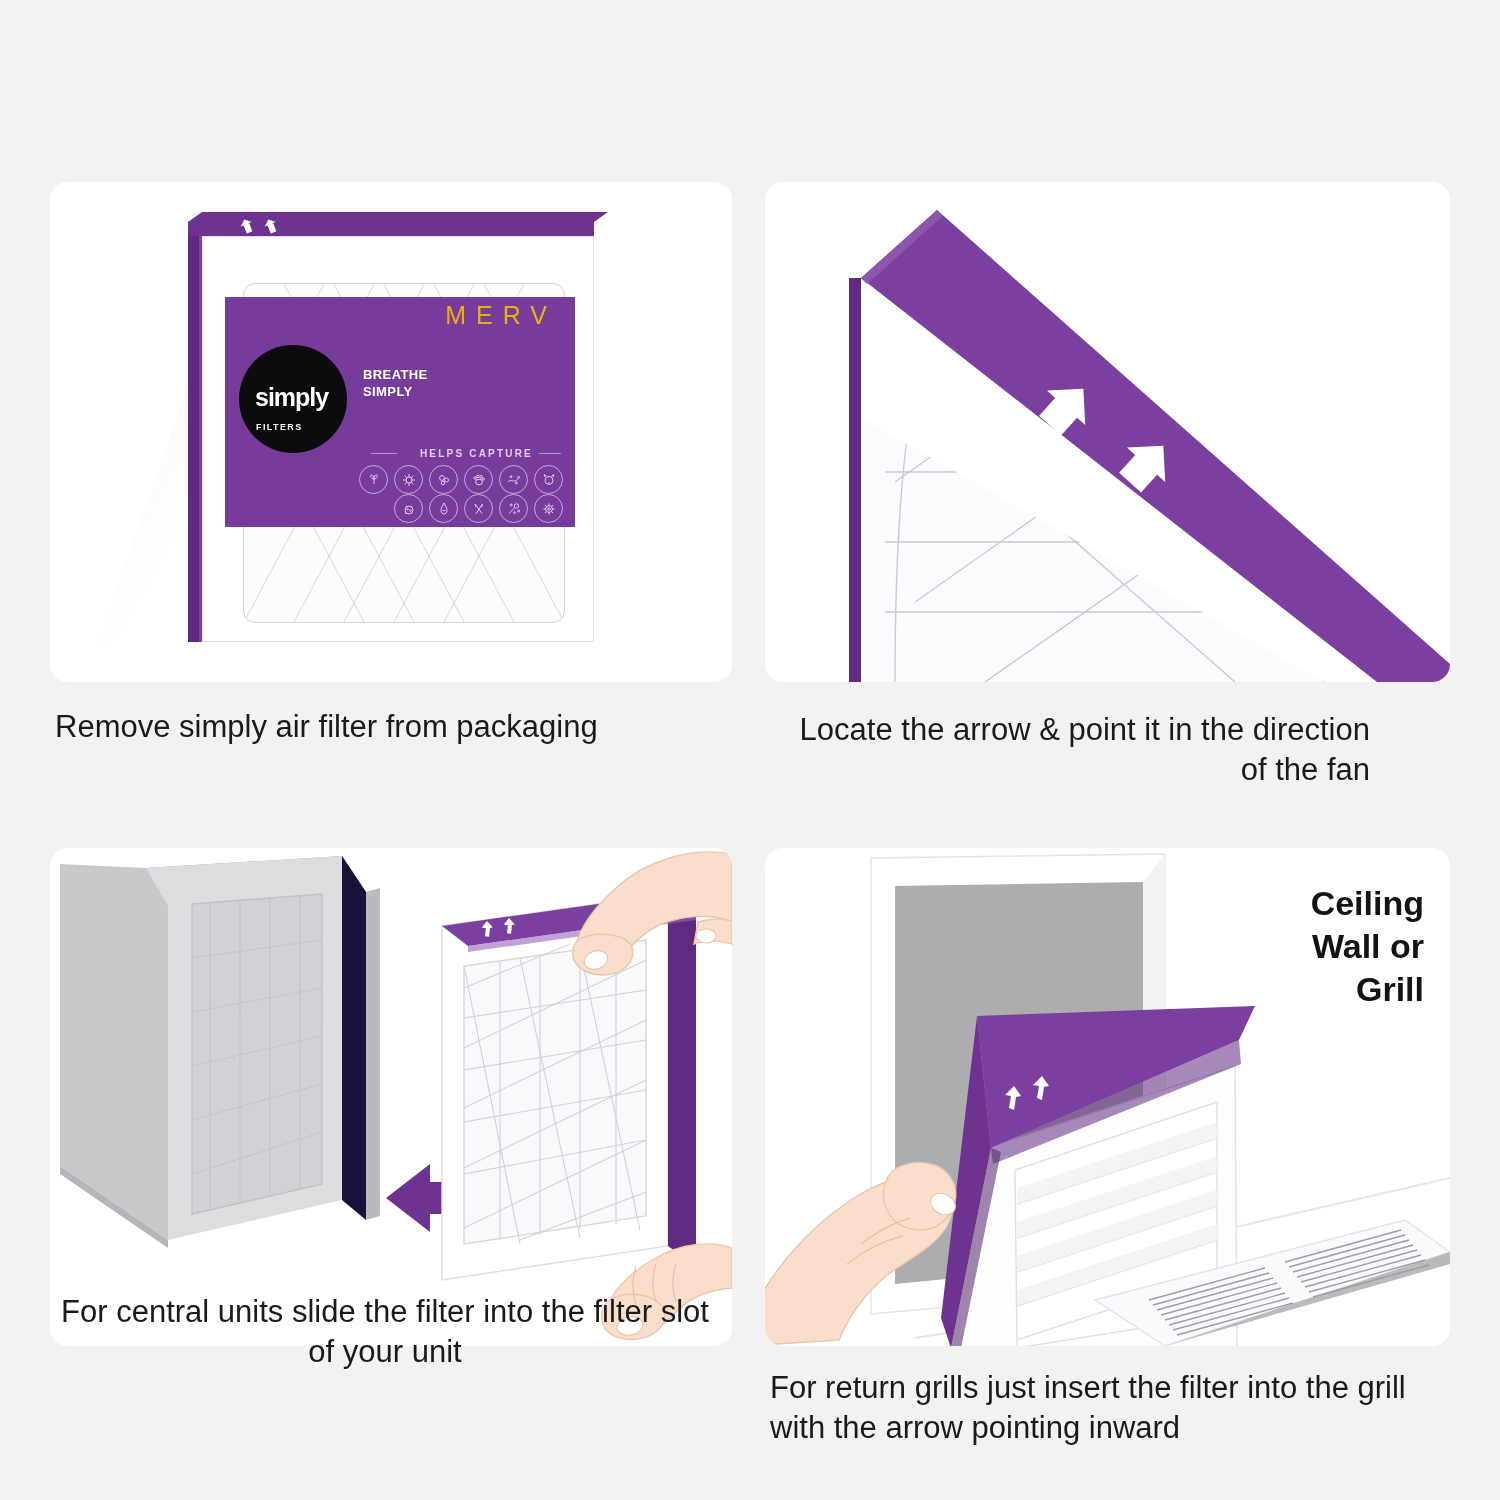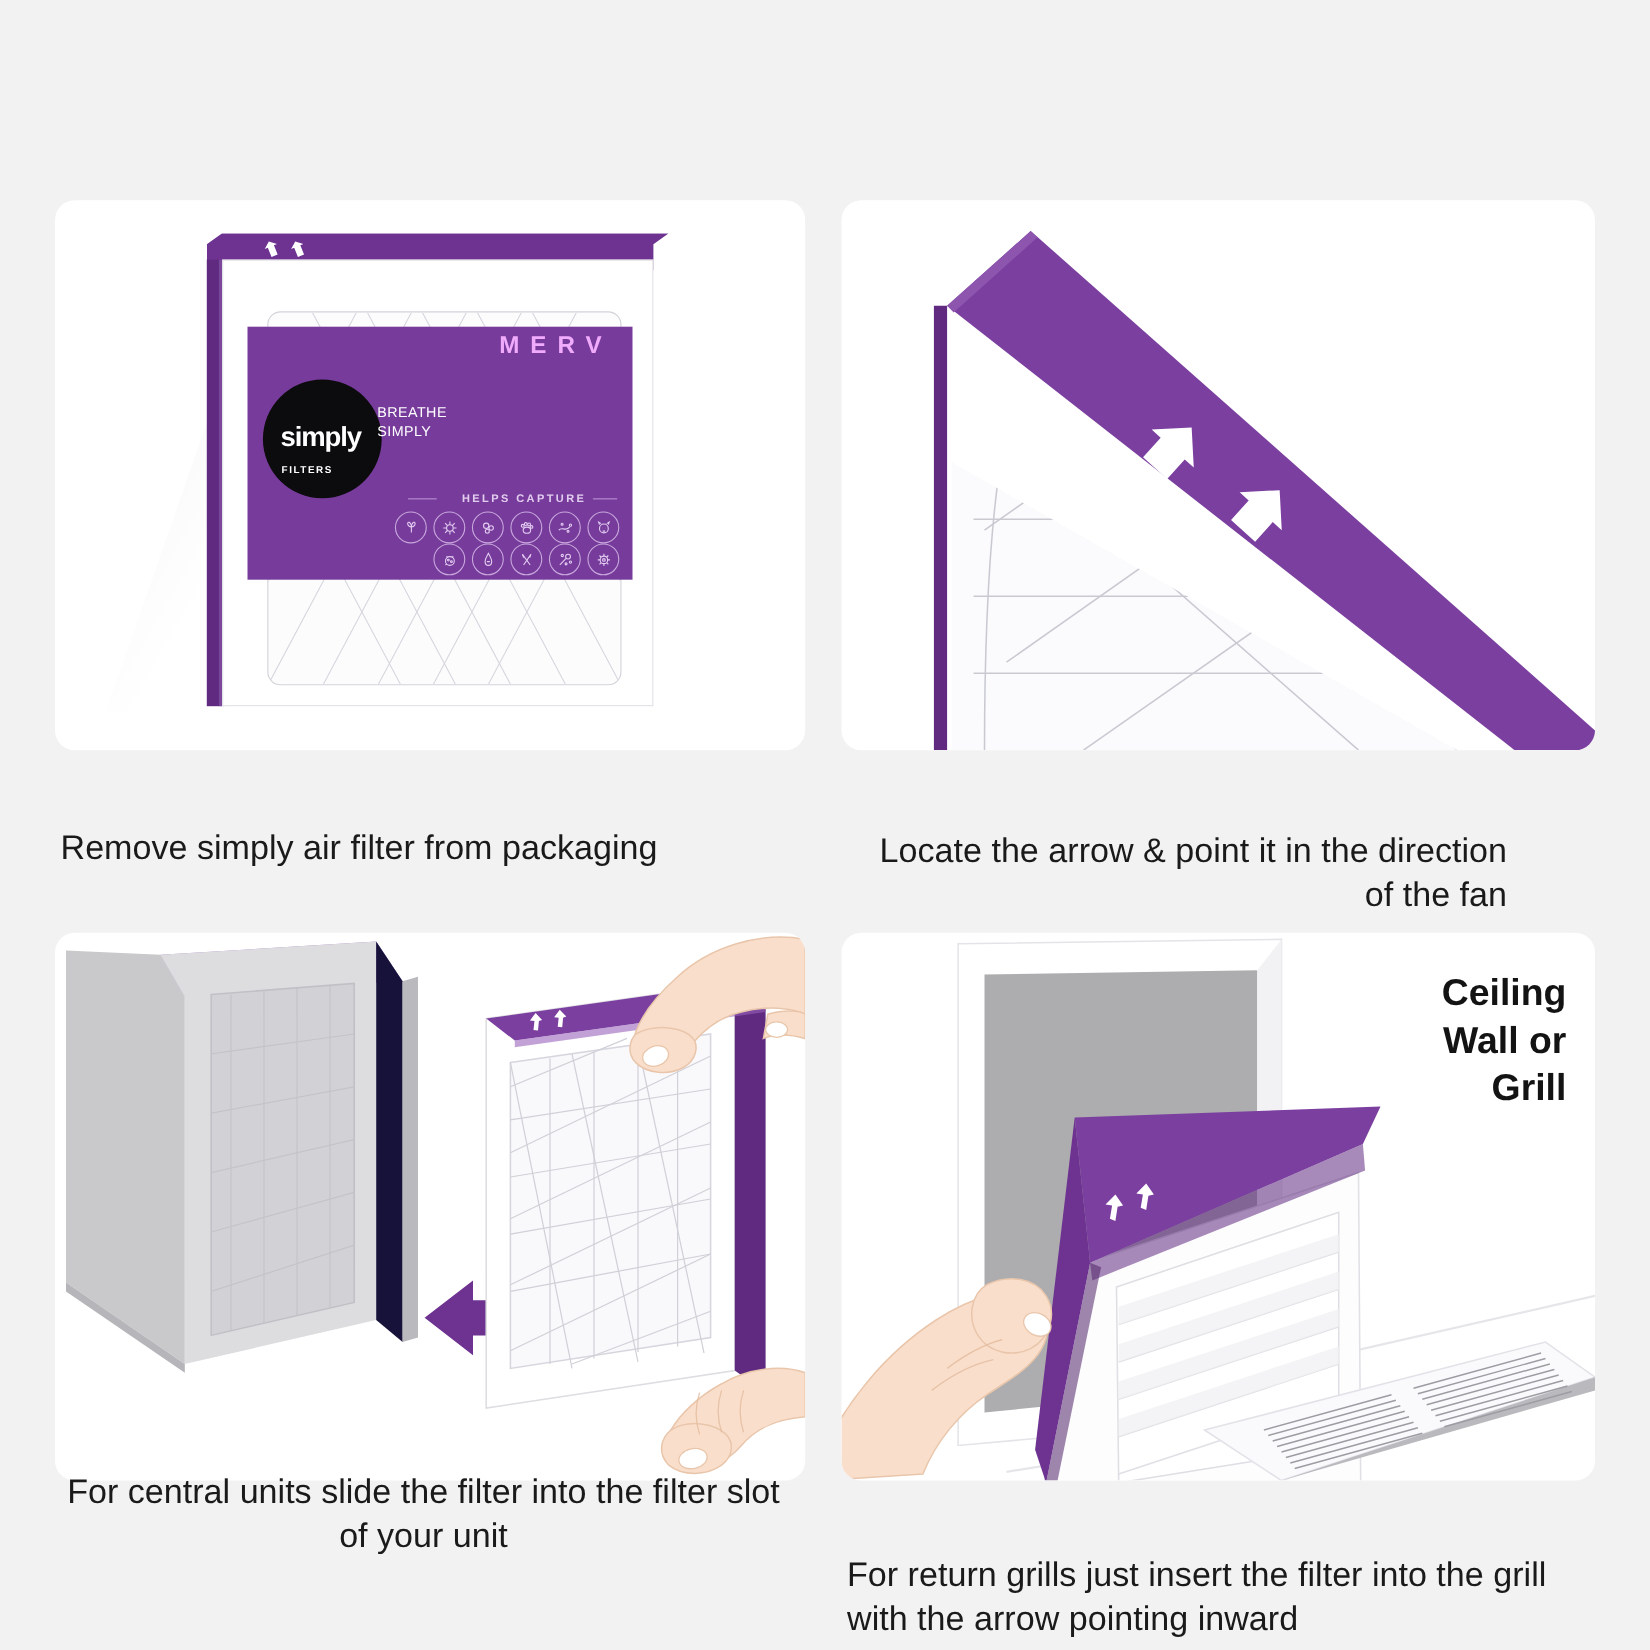--- a/index.html
+++ b/index.html
@@ -34,21 +34,20 @@
   #card-2{left:765px; top:182px; width:685px; height:500px;}
   #card-3{left:50px;  top:848px; width:682px; height:498px;}
   #card-4{left:765px; top:848px; width:685px; height:498px;}
 
   .caption{
     position:absolute;
     font-size:31px;
     color:#1a1a1a;
     line-height:1.30;
     font-weight:400;
-    margin-top:44px;
   }
   #cap-1{left:55px;  top:707px; width:690px;}
   #cap-2{left:770px; top:710px; width:600px;text-align:right;}
   #cap-3{left:55px;  top:1292px;width:660px;text-align:center;}
   #cap-4{left:770px; top:1368px;width:680px;}
 
   
   .p1-wrap{position:absolute;inset:0;}
   .pkg{
     position:absolute;left:138px;top:30px;width:420px;height:440px;
@@ -102,27 +101,27 @@
     color:#fff;font-size:25px;font-weight:bold;letter-spacing:-1px;
     line-height:1;
   }
   .logo-filters{
     position:absolute;left:17px;top:62px;
     color:#fff;font-size:9px;font-weight:bold;letter-spacing:1.4px;
     line-height:1;
     margin-top:16px;
   }
   .breathe{
-    position:absolute;left:118px;top:70px;
-    color:#fff;font-size:13px;font-weight:normal;letter-spacing:.4px;
+    position:absolute;left:138px;top:70px;
+    color:#fff;font-size:13px;font-weight:bold;letter-spacing:.4px;
     line-height:1.28;
   }
   .merv-word{
     position:absolute;right:18px;top:6px;
-    color:#f0abfc;font-size:22px;font-weight:bold;letter-spacing:10px;
+    color:#eab308;font-size:25px;font-weight:normal;letter-spacing:10px;
     line-height:1;
   }
   .merv-num{
     position:absolute;right:14px;top:22px;
     color:#fff;font-size:124px;font-weight:bold;letter-spacing:-3px;
     line-height:1;
   }
   .helps{
     position:absolute;right:42px;top:152px;
     color:#E2CDEF;font-size:10px;font-weight:bold;letter-spacing:2.2px;

